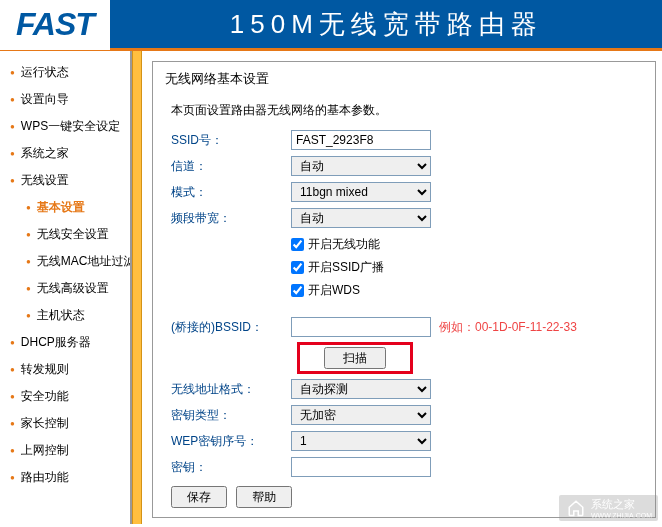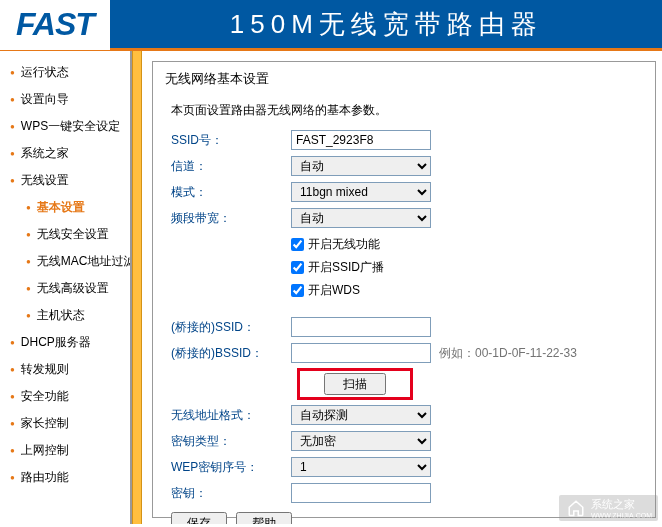--- a/index.html
+++ b/index.html
@@ -19,21 +19,21 @@
 .main { flex: 1; padding: 10px 6px 6px 10px; overflow: hidden; }
 .panel { border: 1px solid #999; padding: 8px 12px 10px 12px; height: 100%; background: #fff; }
 .panel-title { font-size: 13px; margin-bottom: 14px; }
 .panel-desc { color: #000; margin-left: 6px; margin-bottom: 10px; }
 .form-row { display: flex; align-items: center; margin: 4px 0 4px 6px; min-height: 22px; }
 .form-label { width: 120px; color: #004488; }
 .form-input { width: 140px; height: 20px; font-size: 12px; padding: 1px 4px; border: 1px solid #7f9db9; font-family: Arial, sans-serif; }
 select.form-input { background: #efefef; }
 .checkbox-row { margin-left: 126px; display: flex; align-items: center; gap: 4px; padding: 3px 0; }
 .checkbox-row label { color: #000; }
-.hint { margin-left: 8px; color: #737373; }
+.hint { margin-left: 8px; color: #ef4444; }
 .scan-highlight { border: 3px solid #e4001c; padding: 2px 24px; display: inline-block; margin-left: 126px; }
 .scan-btn { width: 62px; height: 22px; font-size: 12px; font-family: "SimSun"; }
 .actions { margin-top: 8px; margin-left: 6px; }
 .actions button { width: 56px; height: 22px; font-size: 12px; font-family: "SimSun"; margin-right: 6px; }
 .watermark { position: absolute; right: 4px; bottom: 6px; opacity: 0.6; color: #fff; background: rgba(140,140,140,.5); padding: 2px 6px; font-size: 11px; display: flex; align-items: center; gap: 4px; pointer-events: none; border-radius: 2px; }
 .watermark svg { width: 22px; height: 18px; }
 .wrapper { position: relative; width: 662px; height: 527px; }
 </style>
 </head>
 <body>
@@ -97,24 +97,20 @@
         <label>开启SSID广播</label>
       </div>
       <div class="checkbox-row">
         <input type="checkbox" checked="" style="">
         <label>开启WDS</label>
       </div>
 
       <div style="height:10px"></div>
 
       <div class="form-row">
-        <span class="form-label">(桥接的)SSID：</span>
-        <input class="form-input" type="text" value="" style="">
-      </div>
-      <div class="form-row">
         <span class="form-label">(桥接的)BSSID：</span>
         <input class="form-input" type="text" value="" style="">
         <span class="hint">例如：00-1D-0F-11-22-33</span>
       </div>
       <div class="form-row">
         <span class="scan-highlight">
           <button class="scan-btn">扫描</button>
         </span>
       </div>
       <div class="form-row">

